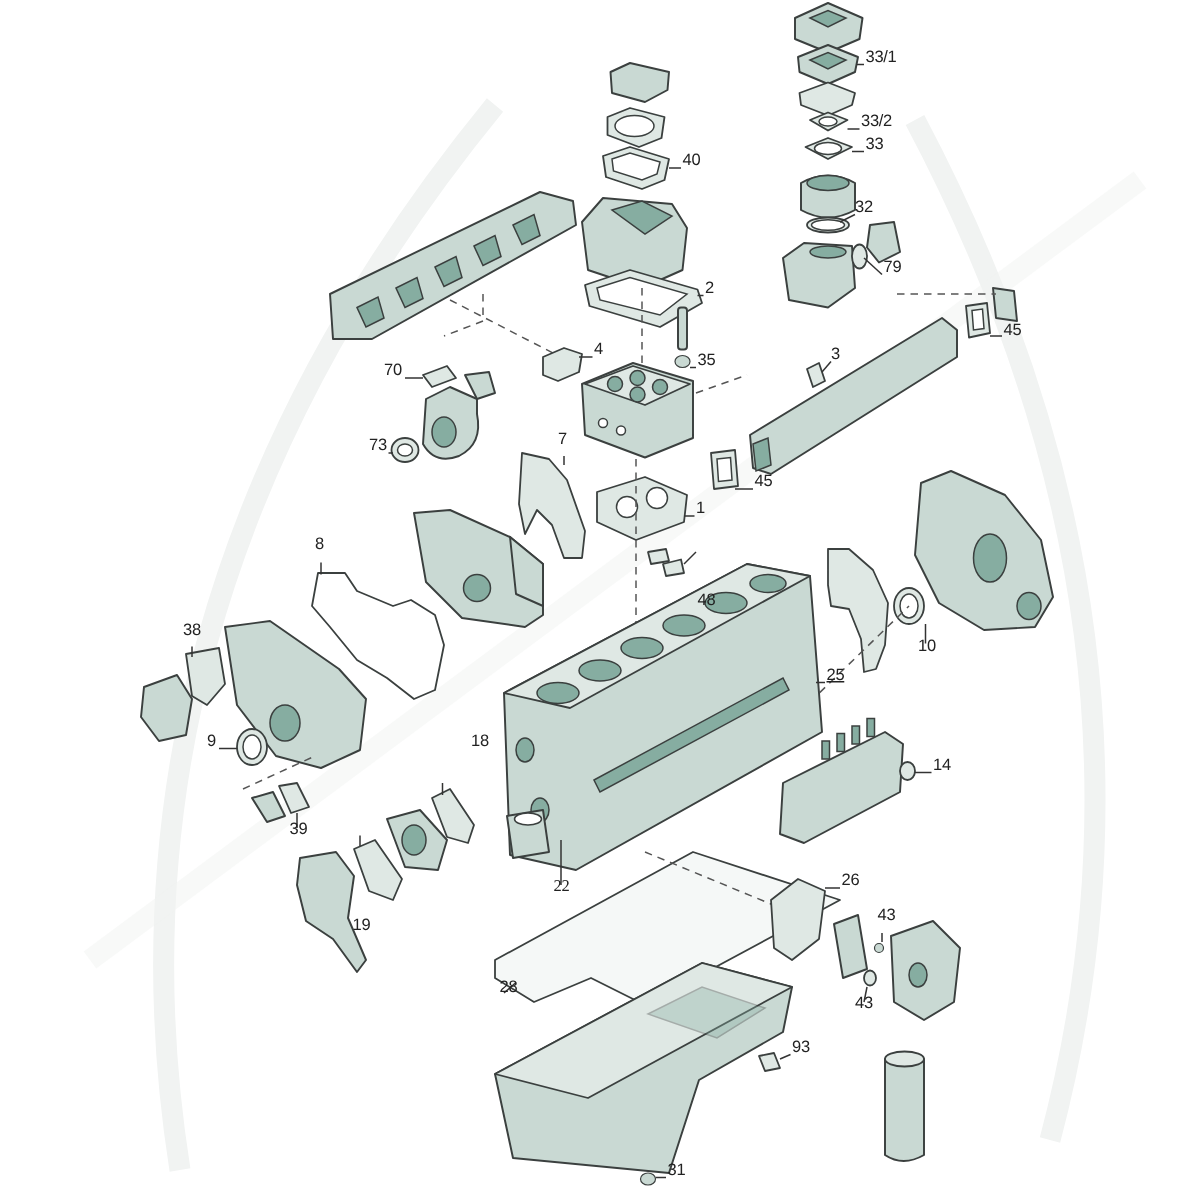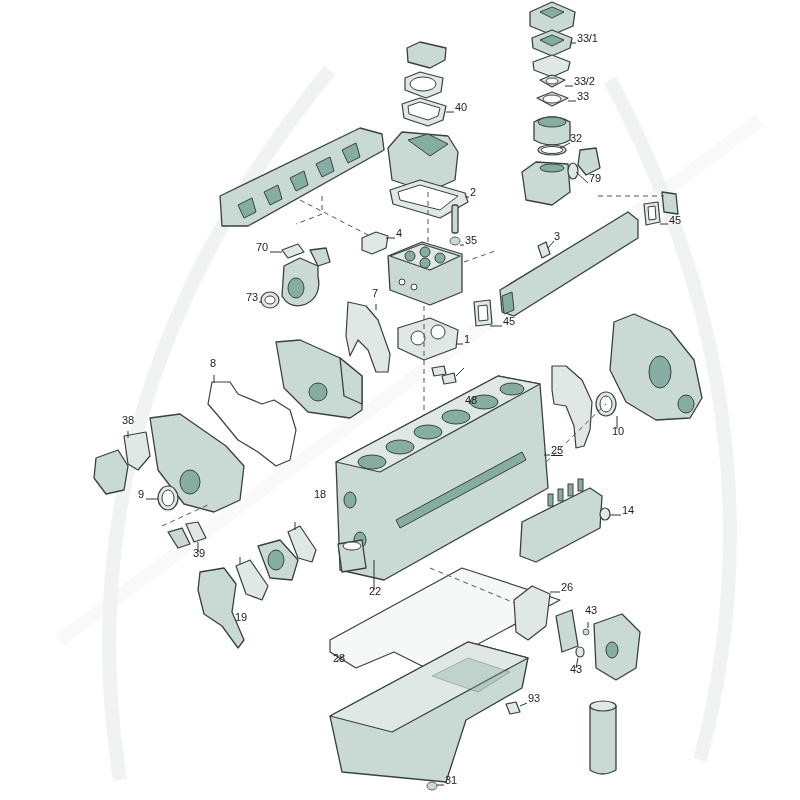--- a/index.html
+++ b/index.html
@@ -263,20 +263,20 @@
   <span class="callout" title="coolant passage gasket" style="left: 465px; top: 356px; margin-top: 38px;">48</span>
   <span class="callout" title="front housing gasket" style="left: 210px; top: 357px;">8</span>
   <span class="callout" title="rear crankshaft seal" style="left: 612px; top: 425px;">10</span>
   <span class="callout" title="front cover plate gasket" style="left: 122px; top: 414px;">38</span>
   <span class="callout" title="rear housing gasket" style="left: 551px; top: 444px; text-decoration: underline;">25</span>
   <span class="callout" title="front crankshaft seal" style="left: 138px; top: 488px;">9</span>
   <span class="callout" title="injection pump o-ring" style="left: 622px; top: 504px;">14</span>
   <span class="callout" title="water pump housing gasket" style="left: 290px; top: 488px; margin-left: 24px;">18</span>
   <span class="callout" title="cover plate gasket" style="left: 193px; top: 547px;">39</span>
   <span class="callout" title="water pump gasket" style="left: 235px; top: 565px; margin-top: 46px;">19</span>
-  <span class="callout" title="thermostat housing gasket" style="left: 369px; top: 585px;">22</span>
+  <span class="callout" title="thermostat housing gasket" style="left: 369px; top: 585px; font-family: Liberation Serif, serif;">22</span>
   <span class="callout" title="oil cooler gasket" style="left: 561px; top: 581px;">26</span>
   <span class="callout" title="oil filter head o-ring" style="left: 585px; top: 604px;">43</span>
   <span class="callout" title="oil cooler o-ring" style="left: 570px; top: 663px;">43</span>
   <span class="callout" title="oil pan gasket" style="left: 323px; top: 652px; margin-left: 10px;">28</span>
   <span class="callout" title="oil pan port gasket" style="left: 528px; top: 692px;">93</span>
   <span class="callout" title="drain plug seal" style="left: 445px; top: 774px;">31</span>
 </div>
 
 </body></html>

